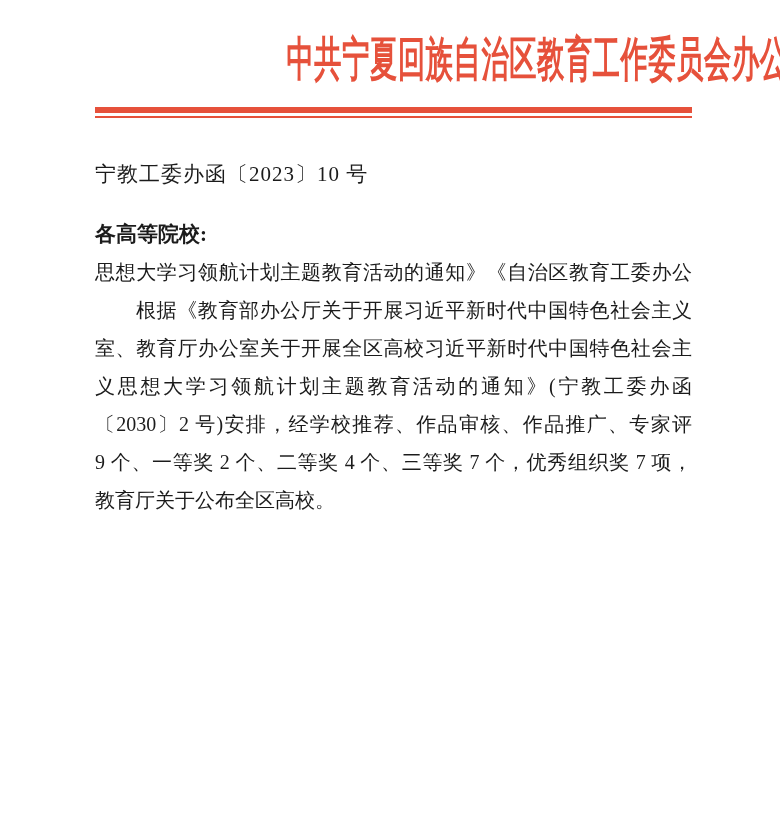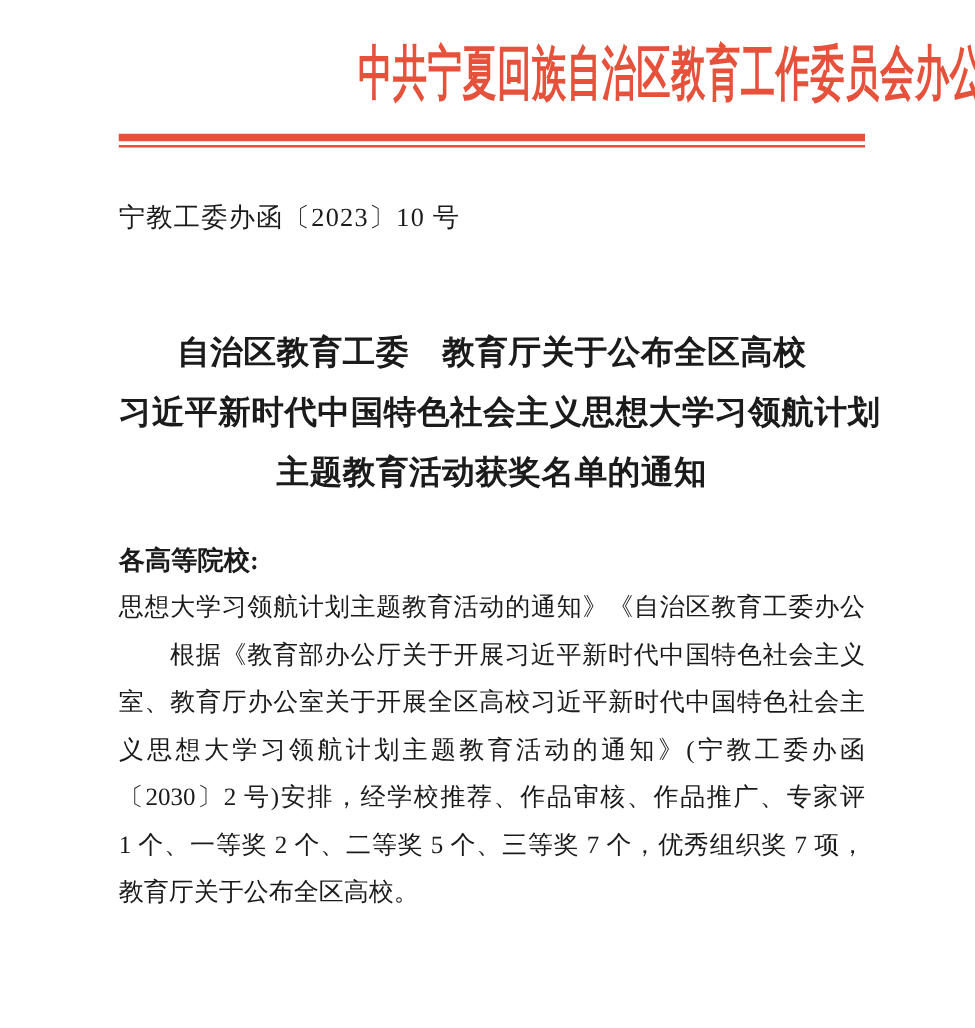--- a/index.html
+++ b/index.html
@@ -87,31 +87,26 @@
   </div>
 
   <div class="divider">
     <div class="thick"></div>
     <div class="gap"></div>
     <div class="thin"></div>
   </div>
 
   <div class="doc-number">宁教工委办函〔2023〕10 号</div>
 
-  <h1 class="title">
-    <span class="title-line">自治区教育工委　教育厅关于公布全区高校</span>
-    <span class="title-line">习近平新时代中国特色社会主义思想大学习领航计划</span>
-    <span class="title-line">主题教育活动获奖名单的通知</span>
-  </h1>
 
   <div class="body-block">
     <div class="salutation">各高等院校:</div>
 
     <div class="bline j">思想大学习领航计划主题教育活动的通知》《自治区教育工委办公</div>
     <div class="bline j indent">根据《教育部办公厅关于开展习近平新时代中国特色社会主义</div>
     <div class="bline j">室、教育厅办公室关于开展全区高校习近平新时代中国特色社会主</div>
     <div class="bline j">义思想大学习领航计划主题教育活动的通知》(宁教工委办函</div>
     <div class="bline j">〔2030〕2 号)安排，经学校推荐、作品审核、作品推广、专家评</div>
-    <div class="bline j">1 个、一等奖 2 个、二等奖 5 个、三等奖 7 个，优秀组织奖 7 项，</div>
+    <div class="bline j">9 个、一等奖 2 个、二等奖 4 个、三等奖 7 个，优秀组织奖 7 项，</div>
     <div class="bline">教育厅关于公布全区高校。</div>
   </div>
 
 </div>
 
 </body></html>

